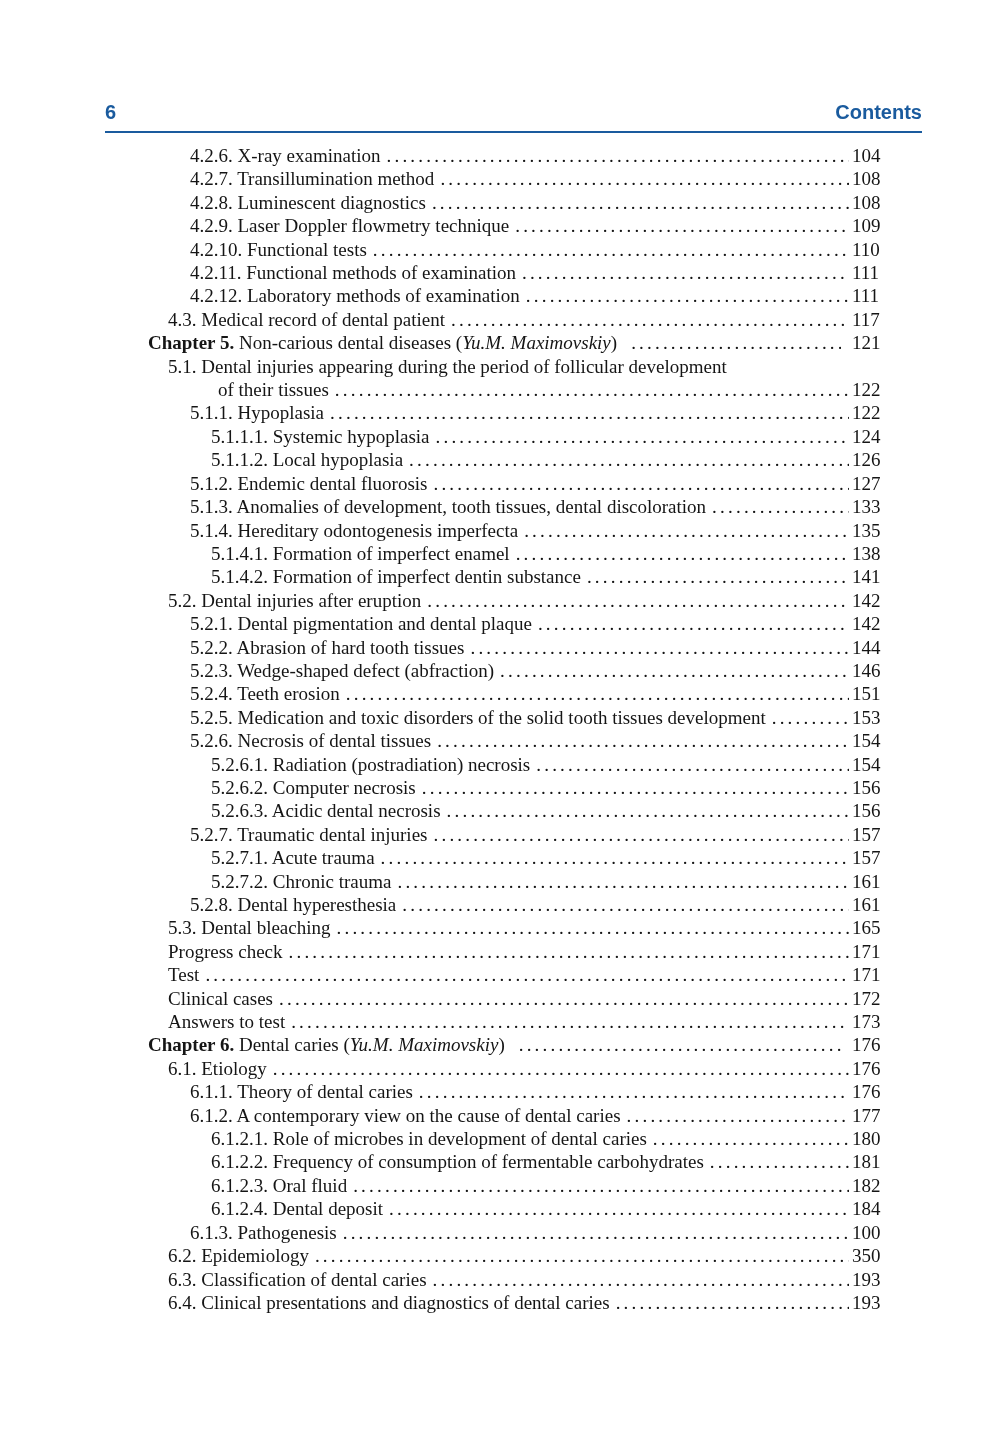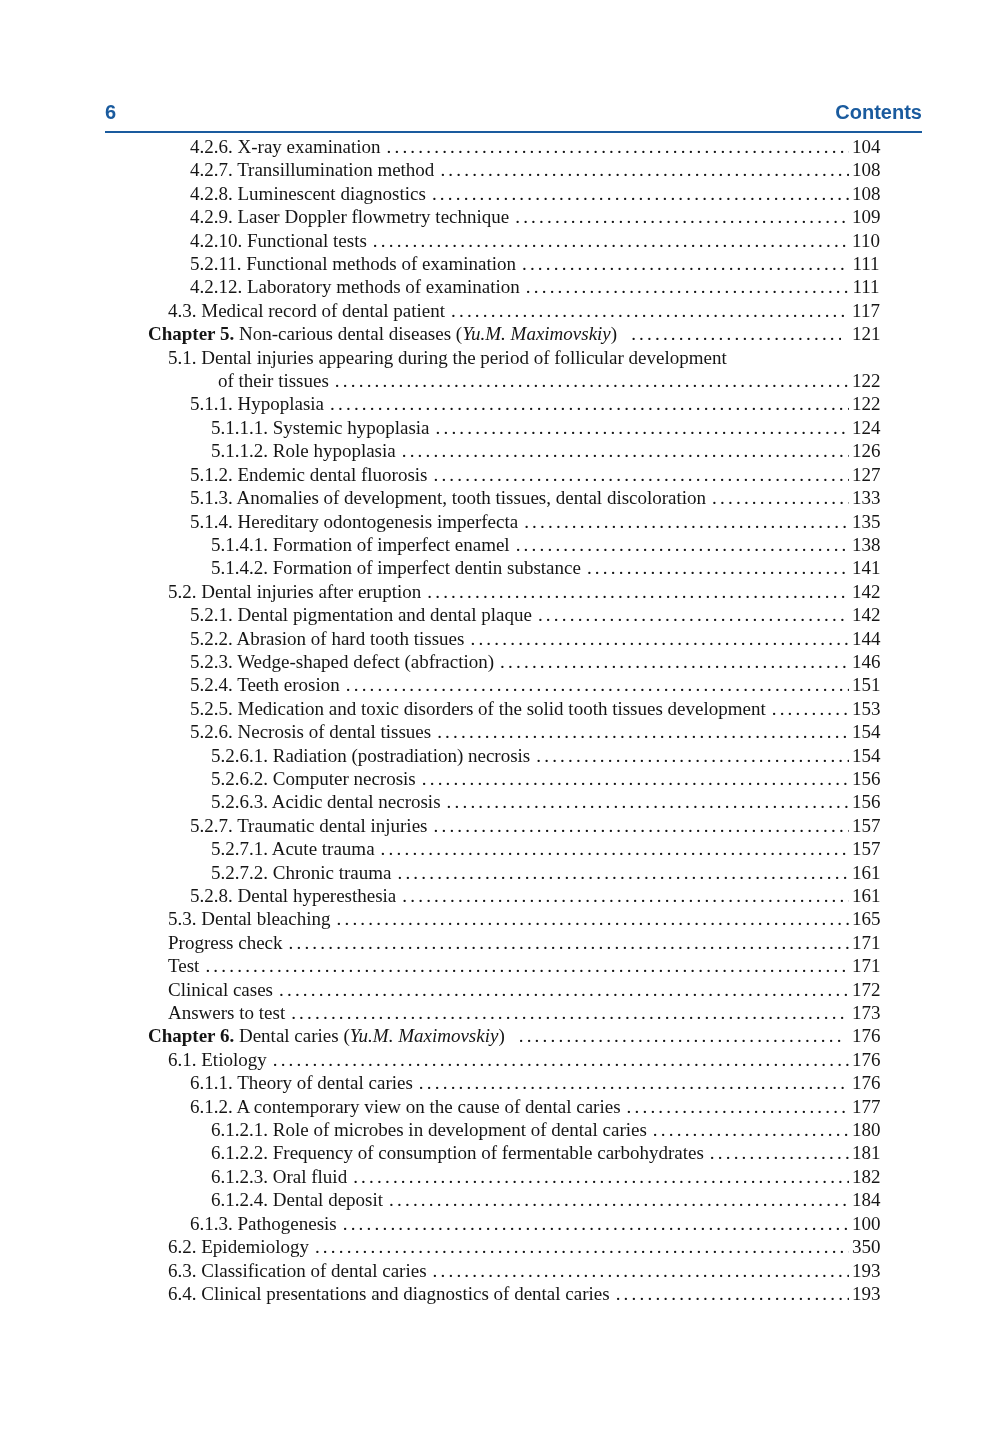--- a/index.html
+++ b/index.html
@@ -23,21 +23,21 @@
     font-weight: bold;
     font-size: 20px;
     color: var(--accent, #1a5b9e);
     line-height: 24px;
   }
   .rule {
     margin-top: 7px;
     border-bottom: 2.5px solid var(--accent, #1a5b9e);
   }
   .toc {
-    margin-top: 2px;
+    margin-top: 11px;
     padding-right: 42px;
     font-size: 19px;
   }
   .toc-row {
     display: flex;
     align-items: baseline;
     line-height: 23.4px;
   }
   .indent-0 { padding-left: 43px; gap: 8px; }
   .indent-1 { padding-left: 63px; }
@@ -54,21 +54,21 @@
     margin: 0 3px 0 6px;
     min-width: 8px;
   }
   .leader::after {
     letter-spacing: 3.2px;
     content: "....................................................................................................................................................................................................";
   }
   .toc-page {
     white-space: nowrap;
     min-width: 28px;
-    text-align: center;
+    text-align: left;
   }
 </style>
 </head>
 <body>
 
 <div class="page">
   <div class="header">
     <span>6</span>
     <span>Contents</span>
   </div>
@@ -93,21 +93,21 @@
         <span class="toc-label"><span>4.2.9. Laser Doppler flowmetry technique</span></span>
         <span class="leader"></span>
         <span class="toc-page">109</span>
       </div>
       <div class="toc-row indent-2">
         <span class="toc-label"><span>4.2.10. Functional tests</span></span>
         <span class="leader"></span>
         <span class="toc-page">110</span>
       </div>
       <div class="toc-row indent-2">
-        <span class="toc-label"><span>5.2.11. Functional methods of examination</span></span>
+        <span class="toc-label"><span>4.2.11. Functional methods of examination</span></span>
         <span class="leader"></span>
         <span class="toc-page">111</span>
       </div>
       <div class="toc-row indent-2">
         <span class="toc-label"><span>4.2.12. Laboratory methods of examination</span></span>
         <span class="leader"></span>
         <span class="toc-page">111</span>
       </div>
       <div class="toc-row indent-1">
         <span class="toc-label"><span>4.3. Medical record of dental patient</span></span>
@@ -131,21 +131,21 @@
         <span class="toc-label"><span>5.1.1. Hypoplasia</span></span>
         <span class="leader"></span>
         <span class="toc-page">122</span>
       </div>
       <div class="toc-row indent-3">
         <span class="toc-label"><span>5.1.1.1. Systemic hypoplasia</span></span>
         <span class="leader"></span>
         <span class="toc-page">124</span>
       </div>
       <div class="toc-row indent-3">
-        <span class="toc-label"><span>5.1.1.2. Role hypoplasia</span></span>
+        <span class="toc-label"><span>5.1.1.2. Local hypoplasia</span></span>
         <span class="leader"></span>
         <span class="toc-page">126</span>
       </div>
       <div class="toc-row indent-2">
         <span class="toc-label"><span>5.1.2. Endemic dental fluorosis</span></span>
         <span class="leader"></span>
         <span class="toc-page">127</span>
       </div>
       <div class="toc-row indent-2">
         <span class="toc-label"><span>5.1.3. Anomalies of development, tooth tissues, dental discoloration</span></span>

